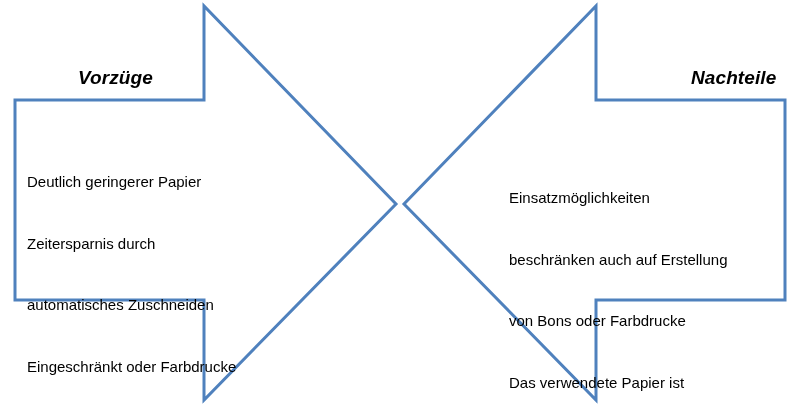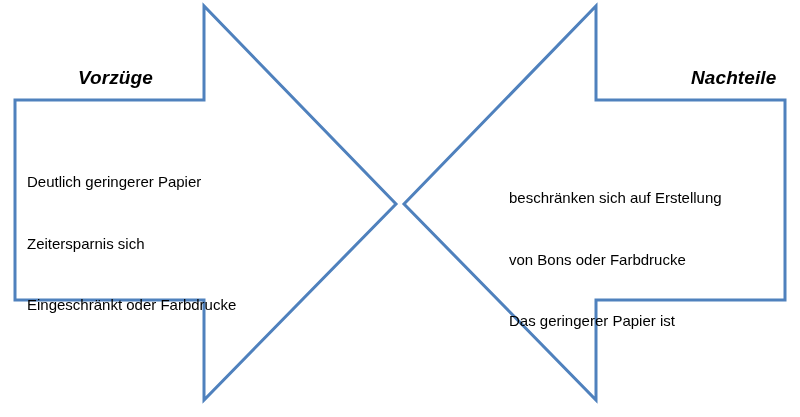--- a/index.html
+++ b/index.html
@@ -81,29 +81,31 @@
 
   <svg id="arrow-layer" viewBox="0 0 800 417" xmlns="http://www.w3.org/2000/svg">
     <polygon class="arrow-shape" points="15,100 204,100 204,6 396,204 204,400 204,300 15,300"></polygon>
     <polygon class="arrow-shape" points="785,100 596,100 596,6 404,204 596,400 596,300 785,300"></polygon>
   </svg>
 
   <div class="panel-title" id="title-vorzuege">Vorzüge</div>
 
   <div class="panel-body" id="body-vorzuege">
     <span class="body-line">Deutlich geringerer Papier</span>
-    <span class="body-line">Zeitersparnis sich</span>
+    <span class="body-line">Zeitersparnis durch</span>
+    <span class="body-line">automatisches Zuschneiden</span>
     <span class="body-line">Eingeschränkt oder Farbdrucke</span>
     
     
     
   </div>
 
   <div class="panel-title" id="title-nachteile">Nachteile</div>
 
   <div class="panel-body" id="body-nachteile">
-    <span class="body-line">beschränken sich auf Erstellung</span>
+    <span class="body-line">Einsatzmöglichkeiten</span>
+    <span class="body-line">beschränken auch auf Erstellung</span>
     <span class="body-line">von Bons oder Farbdrucke</span>
-    <span class="body-line">Das geringerer Papier ist</span>
+    <span class="body-line">Das verwendete Papier ist</span>
     
   </div>
 
 </div>
 
 </body></html>

